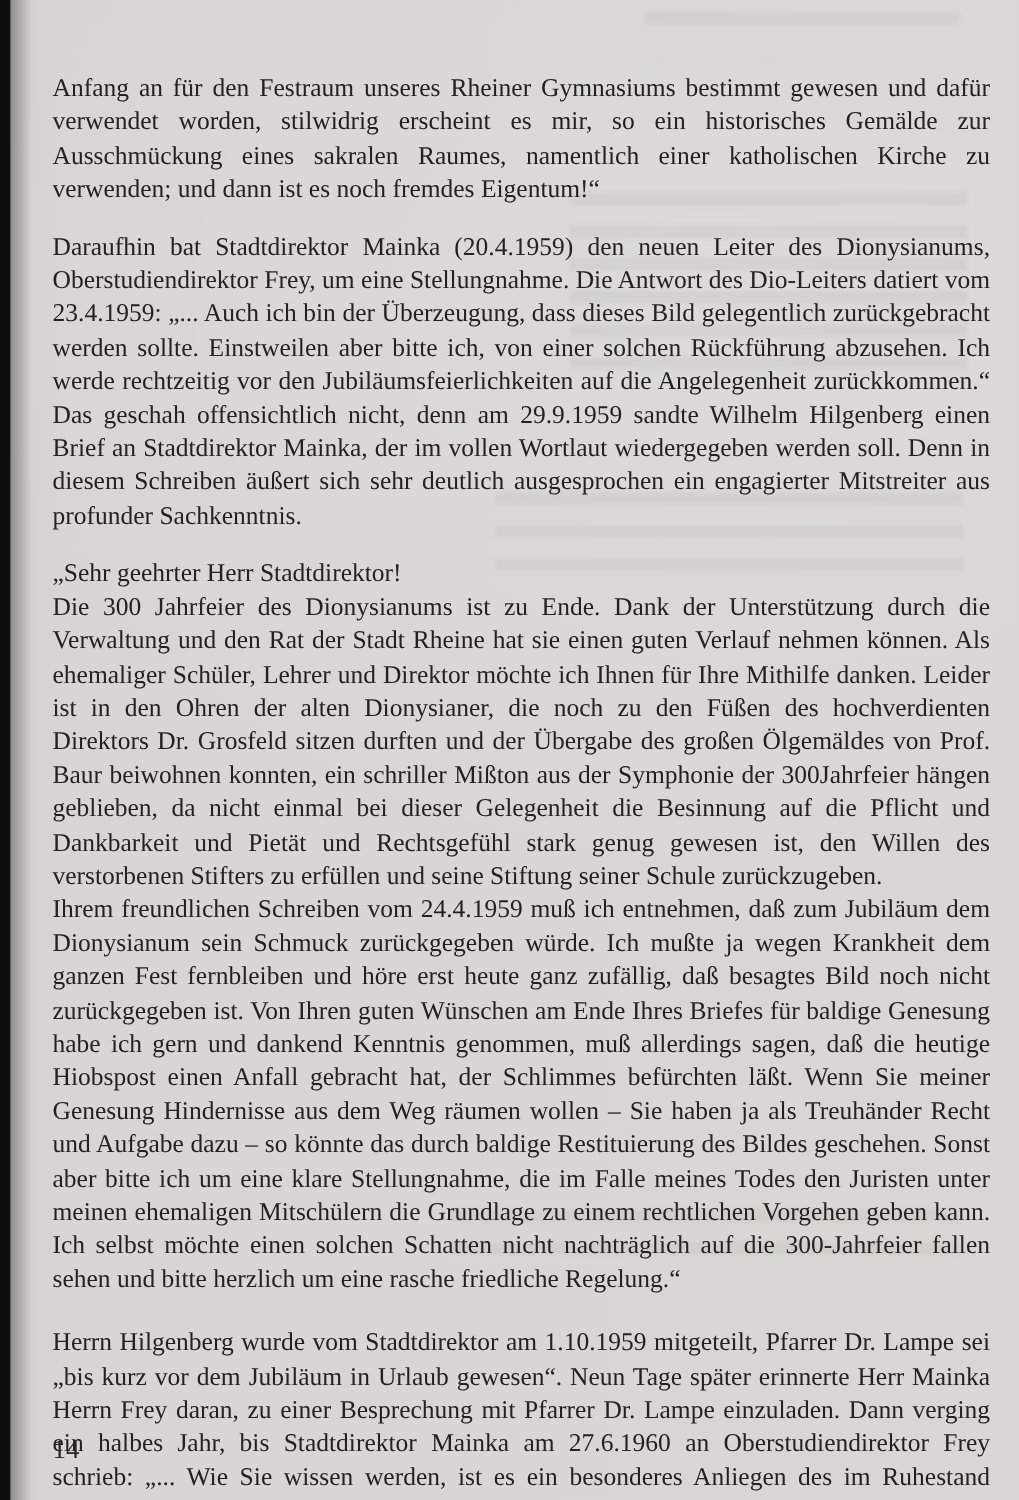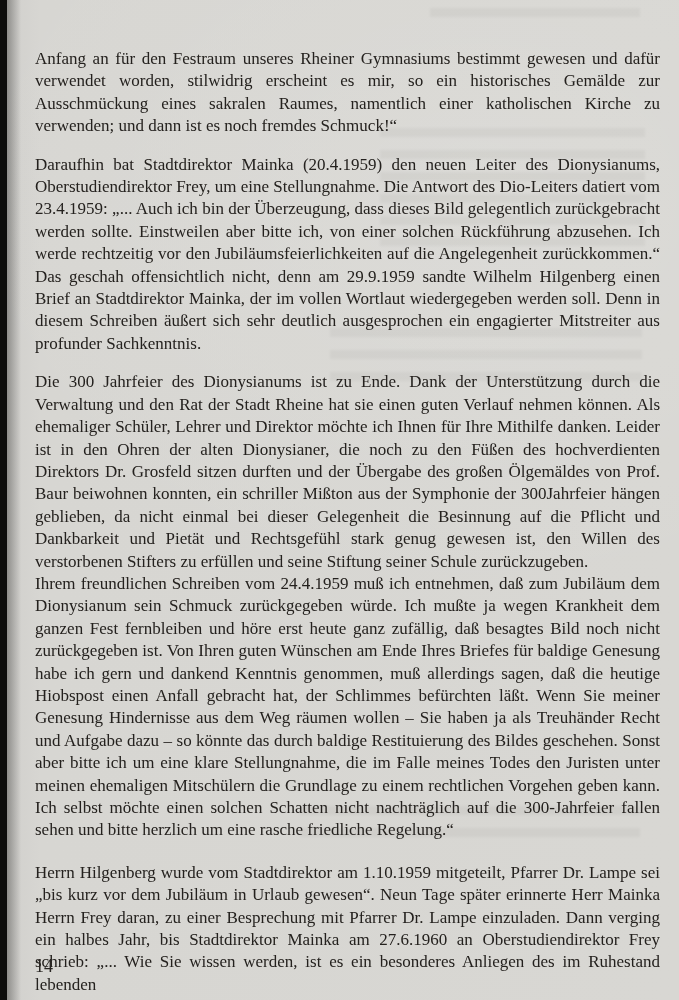--- a/index.html
+++ b/index.html
@@ -82,25 +82,26 @@
 
 <div class="scan-edge"></div>
 <div class="scan-edge-fade"></div>
 
 <div class="bleed b4"></div>
 <div class="bleed b1"></div>
 <div class="bleed b2"></div>
 <div class="bleed b3"></div>
 
 <div class="text-block">
-  <p class="para">Anfang an für den Festraum unseres Rheiner Gymnasiums bestimmt gewesen und dafür verwendet worden, stilwidrig erscheint es mir, so ein historisches Gemälde zur Ausschmückung eines sakralen Raumes, namentlich einer katholischen Kirche zu verwenden; und dann ist es noch fremdes Schmuck!“</p>
+  <p class="para">Anfang an für den Festraum unseres Rheiner Gymnasiums bestimmt gewesen und dafür verwendet worden, stilwidrig erscheint es mir, so ein historisches Gemälde zur Ausschmückung eines sakralen Raumes, namentlich einer katholischen Kirche zu verwenden; und dann ist es noch fremdes Eigentum!“</p>
 
   <p class="para">Daraufhin bat Stadtdirektor Mainka (20.4.1959) den neuen Leiter des Dionysianums, Oberstudiendirektor Frey, um eine Stellungnahme. Die Antwort des Dio-Leiters datiert vom 23.4.1959: „... Auch ich bin der Überzeugung, dass dieses Bild gelegentlich zurückgebracht werden sollte. Einstweilen aber bitte ich, von einer solchen Rückführung abzusehen. Ich werde rechtzeitig vor den Jubiläumsfeierlichkeiten auf die Angelegenheit zurückkommen.“ Das geschah offensichtlich nicht, denn am 29.9.1959 sandte Wilhelm Hilgenberg einen Brief an Stadtdirektor Mainka, der im vollen Wortlaut wiedergegeben werden soll. Denn in diesem Schreiben äußert sich sehr deutlich ausgesprochen ein engagierter Mitstreiter aus profunder Sachkenntnis.</p>
 
   <div class="letter">
+    <p class="para tight">„Sehr geehrter Herr Stadtdirektor!</p>
     <p class="para tight">Die 300 Jahrfeier des Dionysianums ist zu Ende. Dank der Unterstützung durch die Verwaltung und den Rat der Stadt Rheine hat sie einen guten Verlauf nehmen können. Als ehemaliger Schüler, Lehrer und Direktor möchte ich Ihnen für Ihre Mithilfe danken. Leider ist in den Ohren der alten Dionysianer, die noch zu den Füßen des hochverdienten Direktors Dr. Grosfeld sitzen durften und der Übergabe des großen Ölgemäldes von Prof. Baur beiwohnen konnten, ein schriller Mißton aus der Symphonie der 300Jahrfeier hängen geblieben, da nicht einmal bei dieser Gelegenheit die Besinnung auf die Pflicht und Dankbarkeit und Pietät und Rechtsgefühl stark genug gewesen ist, den Willen des verstorbenen Stifters zu erfüllen und seine Stiftung seiner Schule zurückzugeben.</p>
     <p class="para tight">Ihrem freundlichen Schreiben vom 24.4.1959 muß ich entnehmen, daß zum Jubiläum dem Dionysianum sein Schmuck zurückgegeben würde. Ich mußte ja wegen Krankheit dem ganzen Fest fernbleiben und höre erst heute ganz zufällig, daß besagtes Bild noch nicht zurückgegeben ist. Von Ihren guten Wünschen am Ende Ihres Briefes für baldige Genesung habe ich gern und dankend Kenntnis genommen, muß allerdings sagen, daß die heutige Hiobspost einen Anfall gebracht hat, der Schlimmes befürchten läßt. Wenn Sie meiner Genesung Hindernisse aus dem Weg räumen wollen – Sie haben ja als Treuhänder Recht und Aufgabe dazu – so könnte das durch baldige Restituierung des Bildes geschehen. Sonst aber bitte ich um eine klare Stellungnahme, die im Falle meines Todes den Juristen unter meinen ehemaligen Mitschülern die Grundlage zu einem rechtlichen Vorgehen geben kann. Ich selbst möchte einen solchen Schatten nicht nachträglich auf die 300-Jahrfeier fallen sehen und bitte herzlich um eine rasche friedliche Regelung.“</p>
   </div>
 
   <p class="para tight">Herrn Hilgenberg wurde vom Stadtdirektor am 1.10.1959 mitgeteilt, Pfarrer Dr. Lampe sei „bis kurz vor dem Jubiläum in Urlaub gewesen“. Neun Tage später erinnerte Herr Mainka Herrn Frey daran, zu einer Besprechung mit Pfarrer Dr. Lampe einzuladen. Dann verging ein halbes Jahr, bis Stadtdirektor Mainka am 27.6.1960 an Oberstudiendirektor Frey schrieb: „... Wie Sie wissen werden, ist es ein besonderes Anliegen des im Ruhestand lebenden</p>
 </div>
 
 <div class="page-number">14</div>
 
 </body></html>

